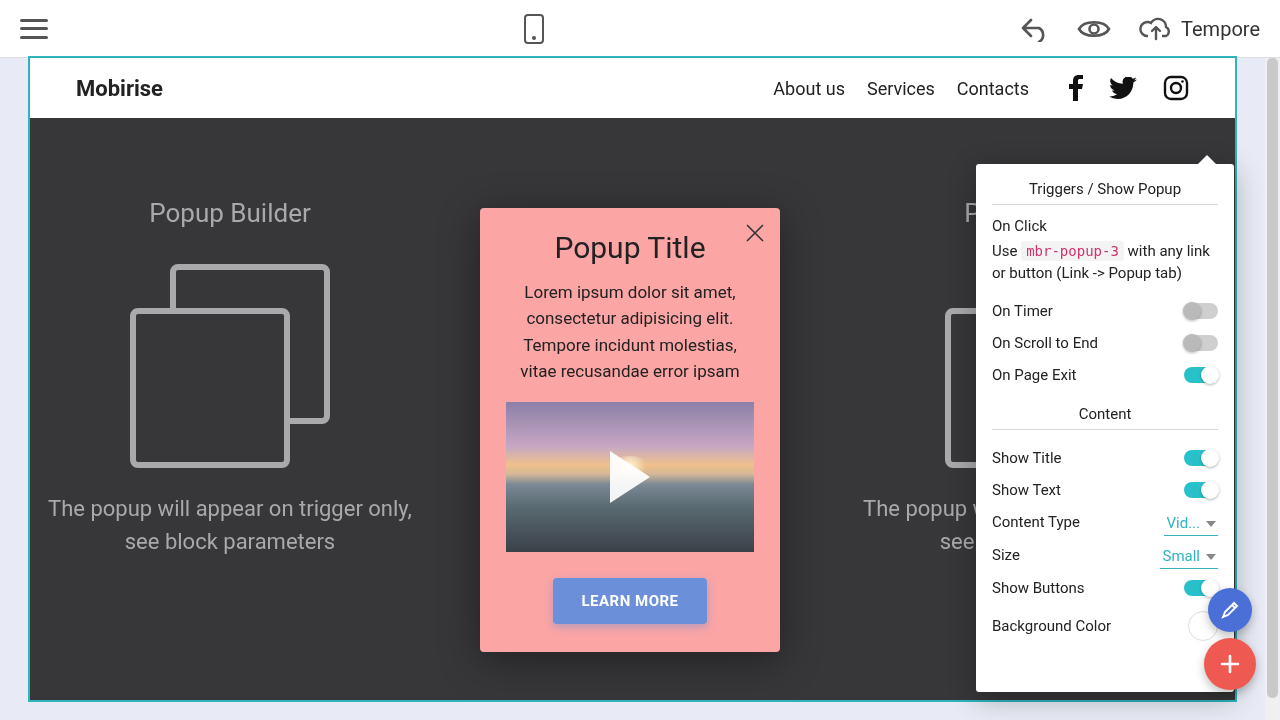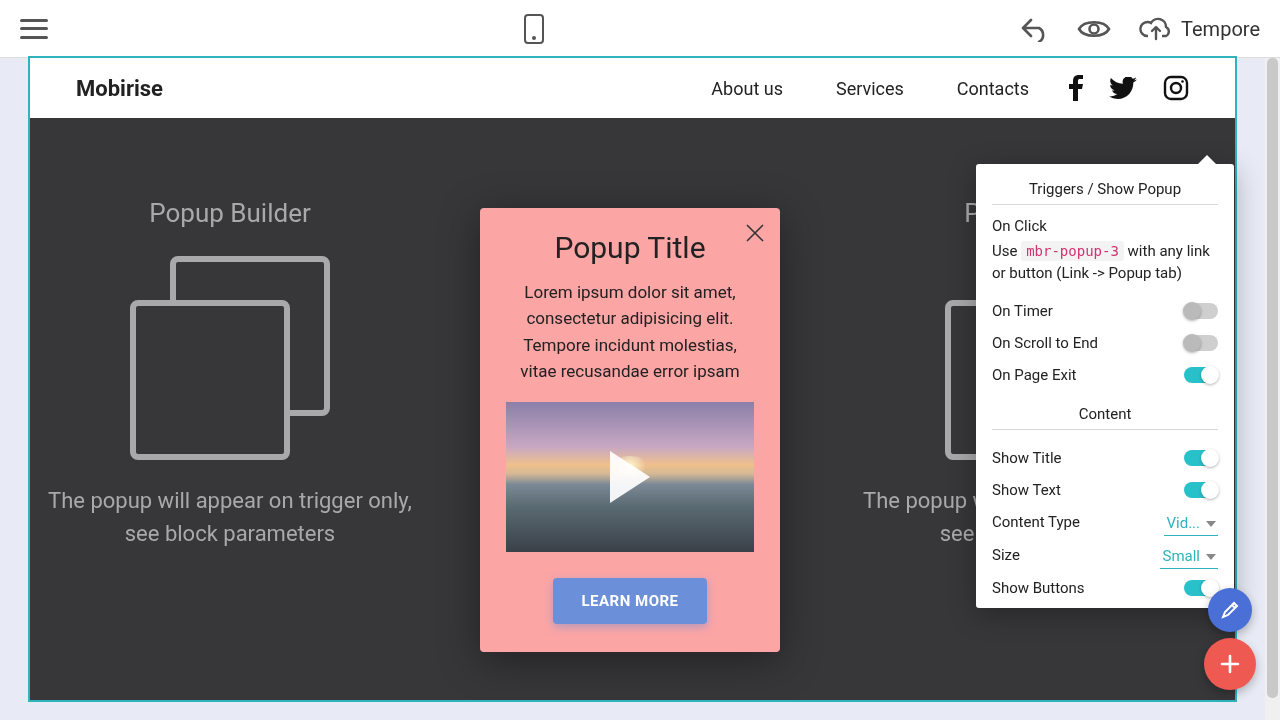--- a/index.html
+++ b/index.html
@@ -17,47 +17,47 @@
 .publish-group { display: flex; align-items: center; gap: 8px; cursor: pointer; }
 .publish-label { font-size: 20px; color: #333; }
 
 
 .canvas-wrap { position: absolute; top: 58px; left: 0; right: 15px; bottom: 0; padding: 0 0 10px 0; }
 .page-surface { position: absolute; left: 30px; right: 30px; top: 0; bottom: 20px; background: #fff; box-shadow: 0 0 0 2px #2fb3bd; overflow: hidden; }
 
 
 .site-navbar { height: 60px; display: flex; align-items: center; justify-content: space-between; padding: 0 46px; background: #fff; }
 .brand { font-size: 22px; font-weight: 700; color: #222; }
-.nav-links { display: flex; gap: 53px; align-items: center; }
+.nav-links { display: flex; gap: 22px; align-items: center; }
 .nav-links a { font-size: 18px; color: #222; text-decoration: none; }
 .social-icons { display: flex; gap: 26px; align-items: center; margin-left: 40px; }
 
 
 .dark-block { background: #37373a; height: 590px; display: flex; position: relative; }
 .builder-col { width: 400px; padding-top: 80px; display: flex; flex-direction: column; align-items: center; color: #a9a9ab; }
-.builder-title { font-size: 26px; font-weight: 400; margin-bottom: 28px; color: #a9a9ab; }
+.builder-title { font-size: 26px; font-weight: 400; margin-bottom: 36px; color: #a9a9ab; }
 .builder-icon { width: 200px; height: 200px; position: relative; margin-bottom: 28px; }
 .builder-icon .r1 { position: absolute; width: 160px; height: 160px; border: 6px solid #a9a9ab; border-radius: 8px; }
 .builder-icon .back { left: 40px; top: 0; }
 .builder-icon .front { left: 0; top: 44px; background: #37373a; }
 .builder-text { font-size: 22px; text-align: center; line-height: 1.5; color: #a9a9ab; }
 .builder-col.right { position: absolute; right: -20px; top: 0; width: 420px; }
 
 
 .popup-preview { position: absolute; left: 450px; top: 90px; width: 300px; background: #fca5a5; border-radius: 4px; box-shadow: 0 8px 40px rgba(0,0,0,.4); padding: 22px 26px 28px; }
 .popup-close { position: absolute; top: 14px; right: 14px; cursor: pointer; }
 .popup-title { font-size: 30px; font-weight: 400; text-align: center; color: #222; margin-bottom: 14px; }
 .popup-text { font-size: 17px; text-align: center; color: #222; line-height: 1.55; margin-bottom: 18px; }
 .popup-video { width: 100%; height: 150px; position: relative; overflow: hidden; background: linear-gradient(180deg,#8b7fa8 0%,#c7a8c3 30%,#f0c08c 42%,#d4b896 48%,#7a8996 55%,#5a6a72 70%,#3a4048 100%); }
 .popup-video .sun { position: absolute; left: 42%; top: 36%; width: 40px; height: 20px; border-radius: 50%; background: radial-gradient(circle,#fff6d0 0%,rgba(255,246,208,0) 70%); }
 .play-btn { position: absolute; left: 50%; top: 50%; transform: translate(-50%,-50%); width: 0; height: 0; border-left: 40px solid rgba(255,255,255,.92); border-top: 26px solid transparent; border-bottom: 26px solid transparent; cursor: pointer; }
 .popup-cta { display: block; margin: 26px auto 0; background: #6b8fd8; color: #fff; border: none; padding: 14px 28px; font-size: 15px; font-weight: 700; border-radius: 4px; box-shadow: 0 3px 8px rgba(107,143,216,.5); cursor: pointer; letter-spacing: .5px; }
 
 
-.settings-panel { position: absolute; right: 46px; top: 164px; width: 258px; height: 444px; background: #fff; border-radius: 3px; box-shadow: 0 6px 28px rgba(0,0,0,.3); z-index: 30; }
+.settings-panel { position: absolute; right: 46px; top: 164px; width: 258px; height: 528px; background: #fff; border-radius: 3px; box-shadow: 0 6px 28px rgba(0,0,0,.3); z-index: 30; }
 .settings-panel::before { content: ""; position: absolute; top: -9px; right: 18px; width: 0; height: 0; border-left: 9px solid transparent; border-right: 9px solid transparent; border-bottom: 9px solid #fff; }
 .sp-scroll { position: absolute; inset: 0; overflow-y: auto; padding: 16px 16px 14px; }
 .sp-scroll::-webkit-scrollbar { width: 10px; }
 .sp-scroll::-webkit-scrollbar-track { background: #f0f0f0; }
 .sp-scroll::-webkit-scrollbar-thumb { background: #bdbdbd; border-radius: 5px; }
 .sp-section-title { text-align: center; font-size: 15px; color: #222; margin-bottom: 6px; }
 .sp-hr { border: none; border-top: 1px solid #d7d7d7; margin: 6px 0 12px; }
 .sp-row { display: flex; align-items: center; justify-content: space-between; padding: 7px 0; }
 .sp-label { font-size: 15px; color: #222; }
 .sp-text { font-size: 15px; color: #222; margin: 2px 0 10px; line-height: 1.45; }

